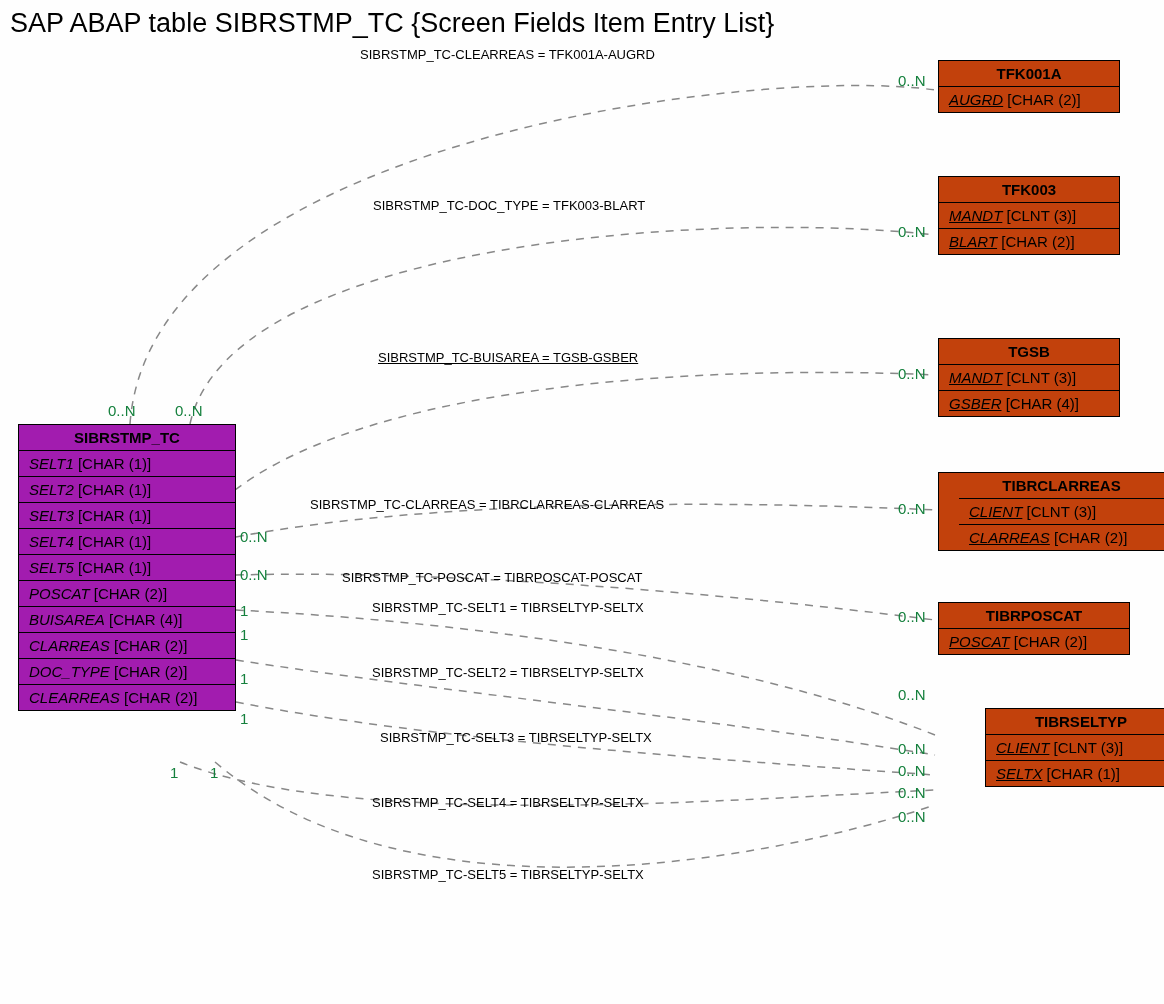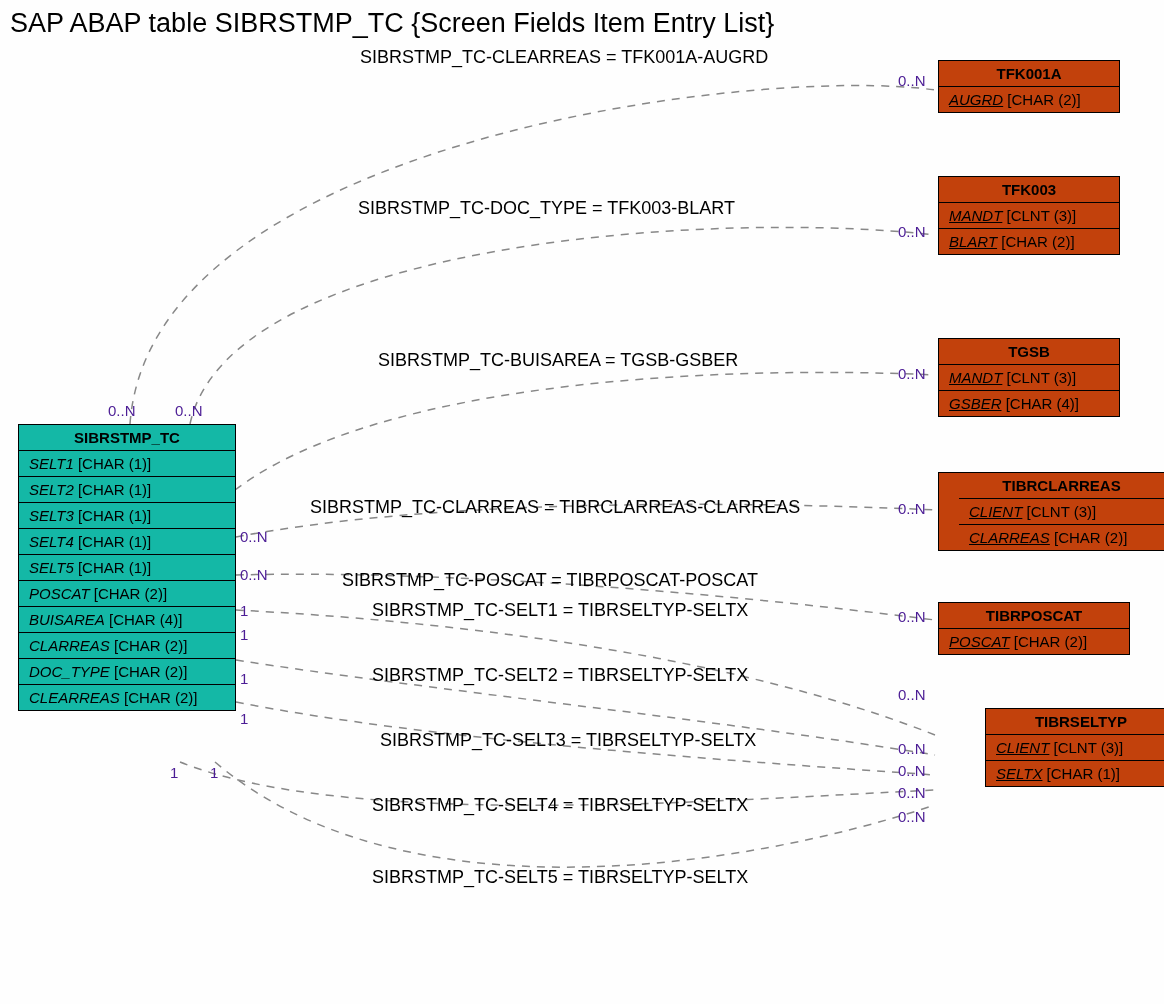--- a/index.html
+++ b/index.html
@@ -31,32 +31,32 @@
     border-bottom: 1.5px solid #000;
   }
   .entity .row {
     padding: 4px 10px;
     border-bottom: 1.5px solid #000;
     white-space: nowrap;
   }
   .entity .row:last-child { border-bottom: none; }
   .entity .fname { font-style: italic; }
   .entity .under { text-decoration: underline; }
-  .main-entity { background: #14b8a6; }
+  .main-entity { background: #a21caf; }
   .ref-entity  { background: #c2410c; }
   .rel-label {
     position: absolute;
-    font-size: 18px;
+    font-size: 13px;
     color: #000;
     white-space: nowrap;
   }
   .card {
     position: absolute;
     font-size: 15px;
-    color: #4c1d95;
+    color: #15803d;
     text-align: center;
   }
   svg.lines {
     position: absolute;
     top: 0; left: 0;
     width: 1164px; height: 1004px;
     pointer-events: none;
   }
   svg.lines path {
     fill: none;
@@ -128,22 +128,22 @@
   <div class="row"><span class="fname under">POSCAT</span> <span>[CHAR (2)]</span></div>
 </div>
 
 <div class="entity ref-entity" style="left:938px; top:708px; width:190px;margin-left:47px;">
   <div class="hdr">TIBRSELTYP</div>
   <div class="row"><span class="fname under">CLIENT</span> <span>[CLNT (3)]</span></div>
   <div class="row"><span class="fname under">SELTX</span> <span>[CHAR (1)]</span></div>
 </div>
 
 <div class="rel-label" style="left:360px; top:47px;">SIBRSTMP_TC-CLEARREAS = TFK001A-AUGRD</div>
-<div class="rel-label" style="left:358px; top:198px;">SIBRSTMP_TC-DOC_TYPE = TFK003-BLART</div>
-<div class="rel-label" style="left:378px; top:350px;">SIBRSTMP_TC-BUISAREA = TGSB-GSBER</div>
+<div class="rel-label" style="left:373px; top:198px;">SIBRSTMP_TC-DOC_TYPE = TFK003-BLART</div>
+<div class="rel-label" style="left:378px; top:350px;text-decoration:underline;">SIBRSTMP_TC-BUISAREA = TGSB-GSBER</div>
 <div class="rel-label" style="left:310px; top:497px;">SIBRSTMP_TC-CLARREAS = TIBRCLARREAS-CLARREAS</div>
 <div class="rel-label" style="left:342px; top:570px;">SIBRSTMP_TC-POSCAT = TIBRPOSCAT-POSCAT</div>
 <div class="rel-label" style="left:372px; top:600px;">SIBRSTMP_TC-SELT1 = TIBRSELTYP-SELTX</div>
 <div class="rel-label" style="left:372px; top:665px;text-align:right;">SIBRSTMP_TC-SELT2 = TIBRSELTYP-SELTX</div>
 <div class="rel-label" style="left:372px; top:730px;margin-left:8px;">SIBRSTMP_TC-SELT3 = TIBRSELTYP-SELTX</div>
 <div class="rel-label" style="left:372px; top:795px;">SIBRSTMP_TC-SELT4 = TIBRSELTYP-SELTX</div>
 <div class="rel-label" style="left:372px; top:867px;">SIBRSTMP_TC-SELT5 = TIBRSELTYP-SELTX</div>
 
 <div class="card" style="left:108px; top:402px;">0..N</div>
 <div class="card" style="left:175px; top:402px;">0..N</div>

